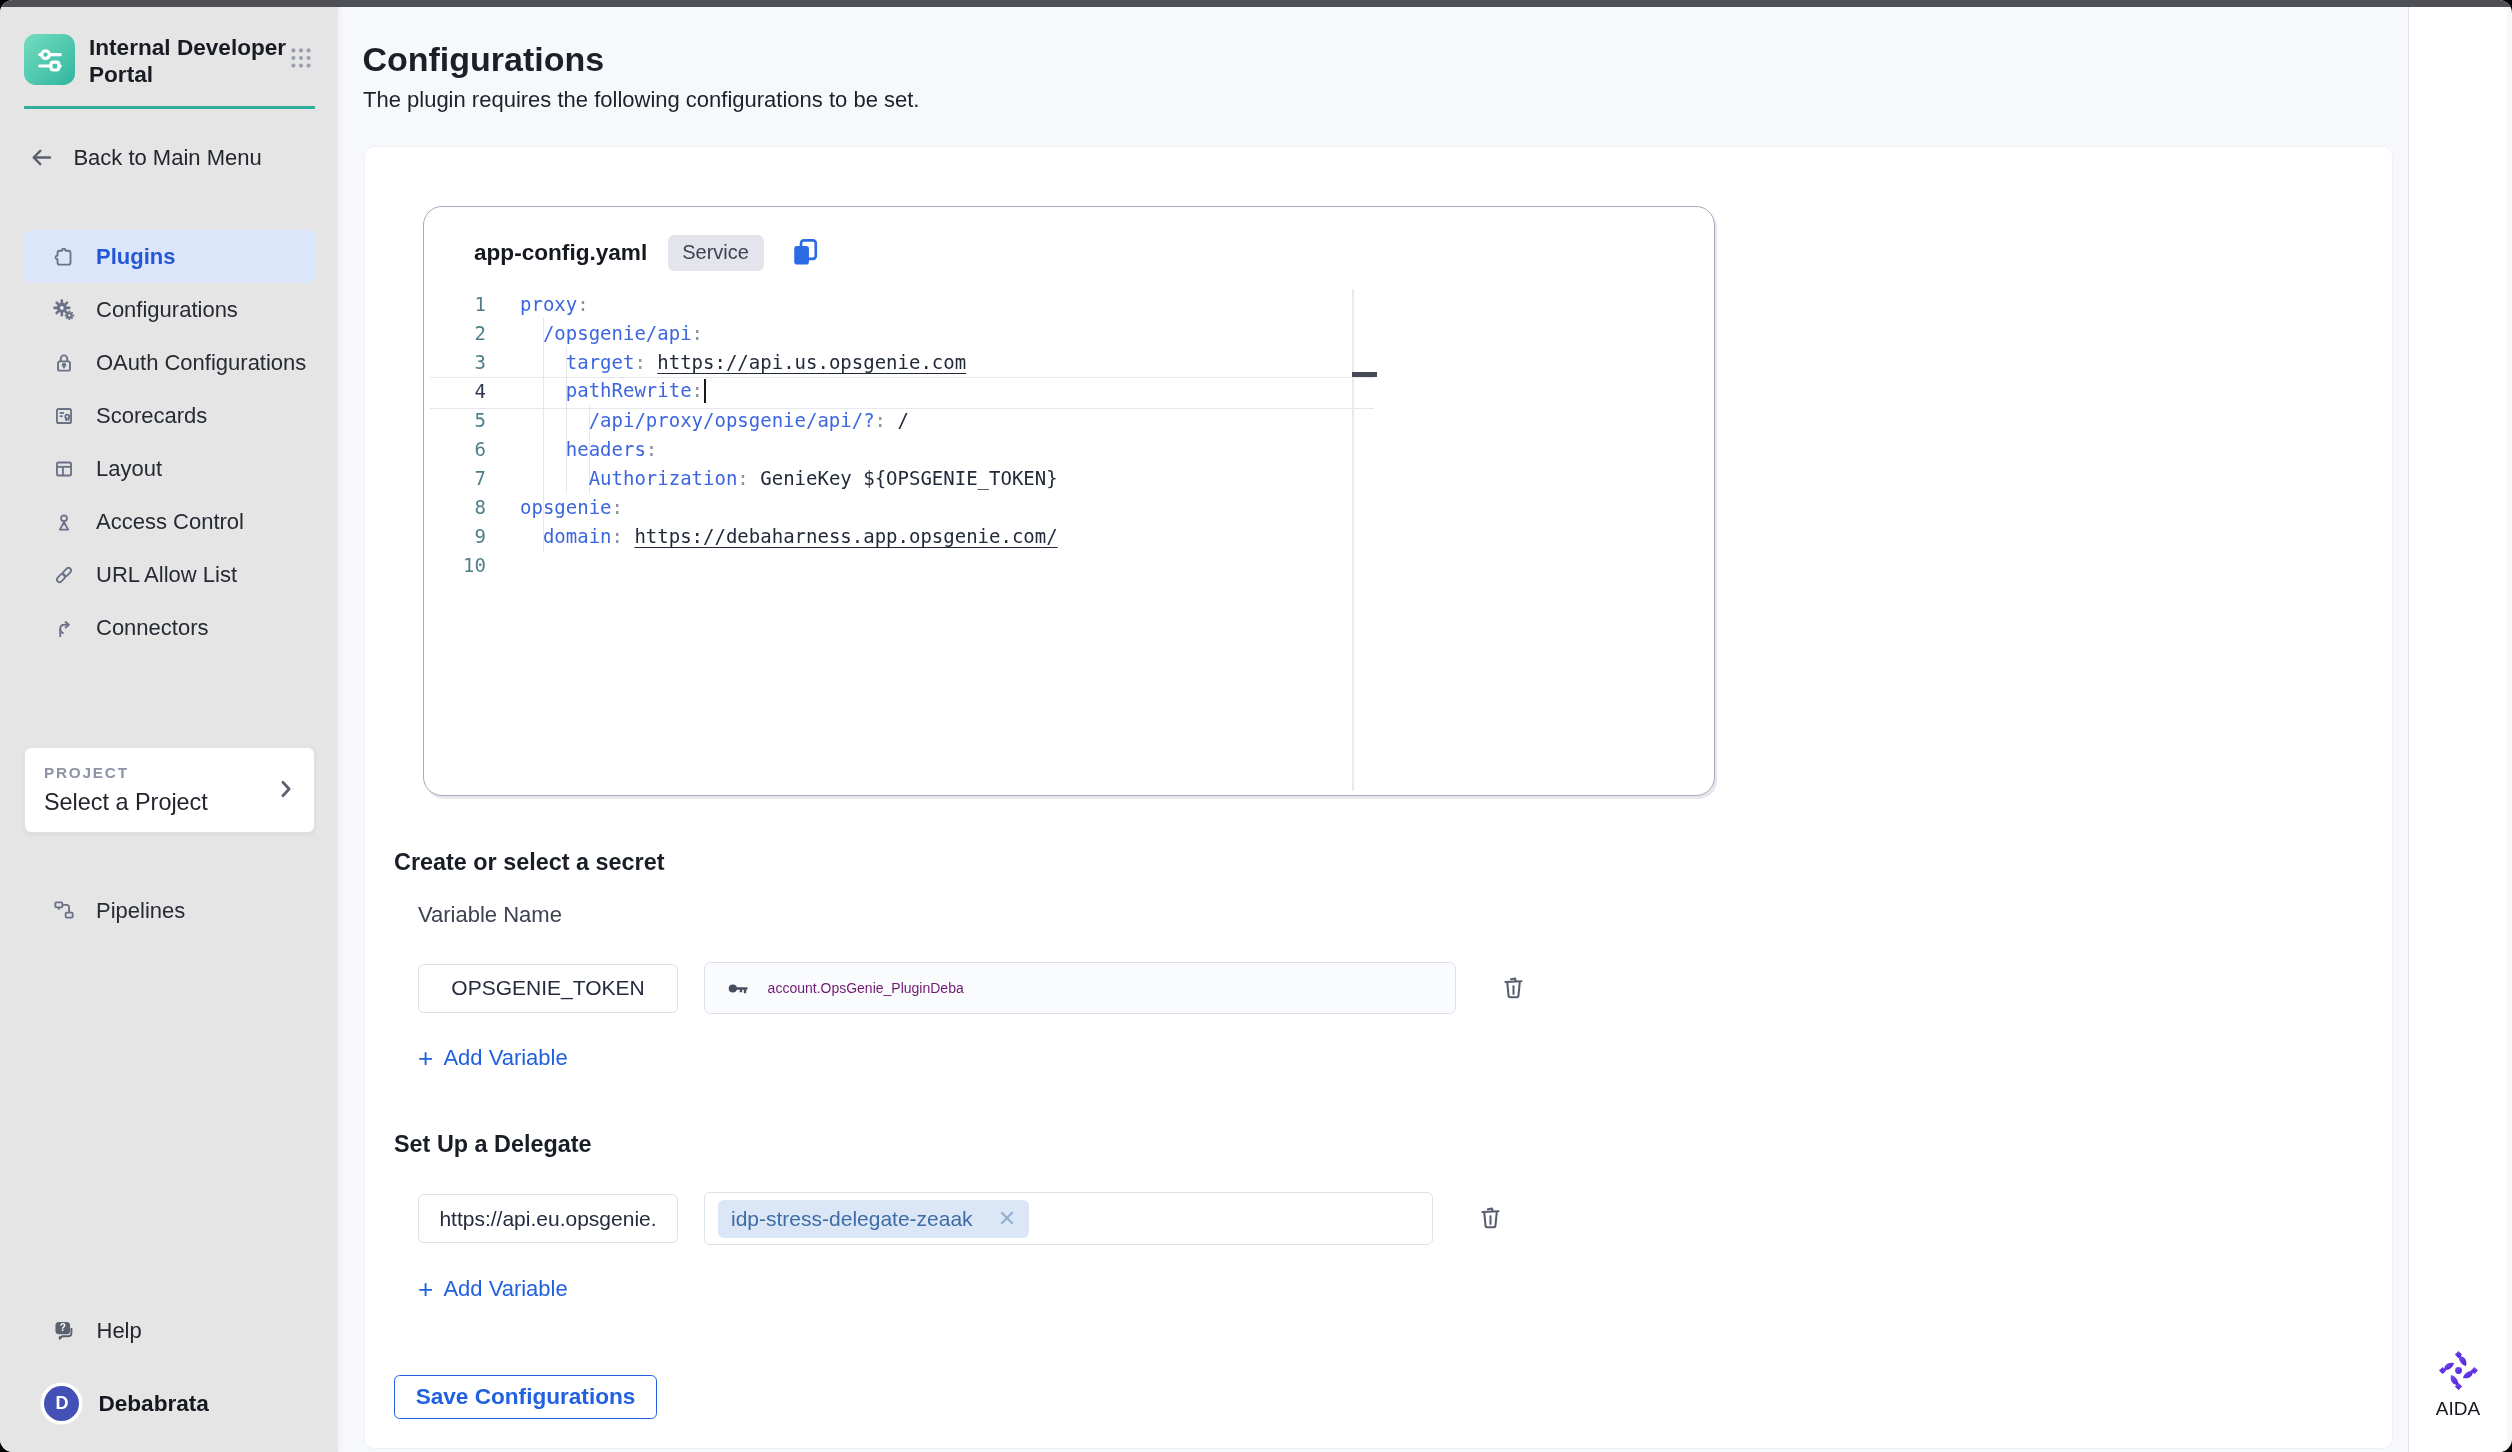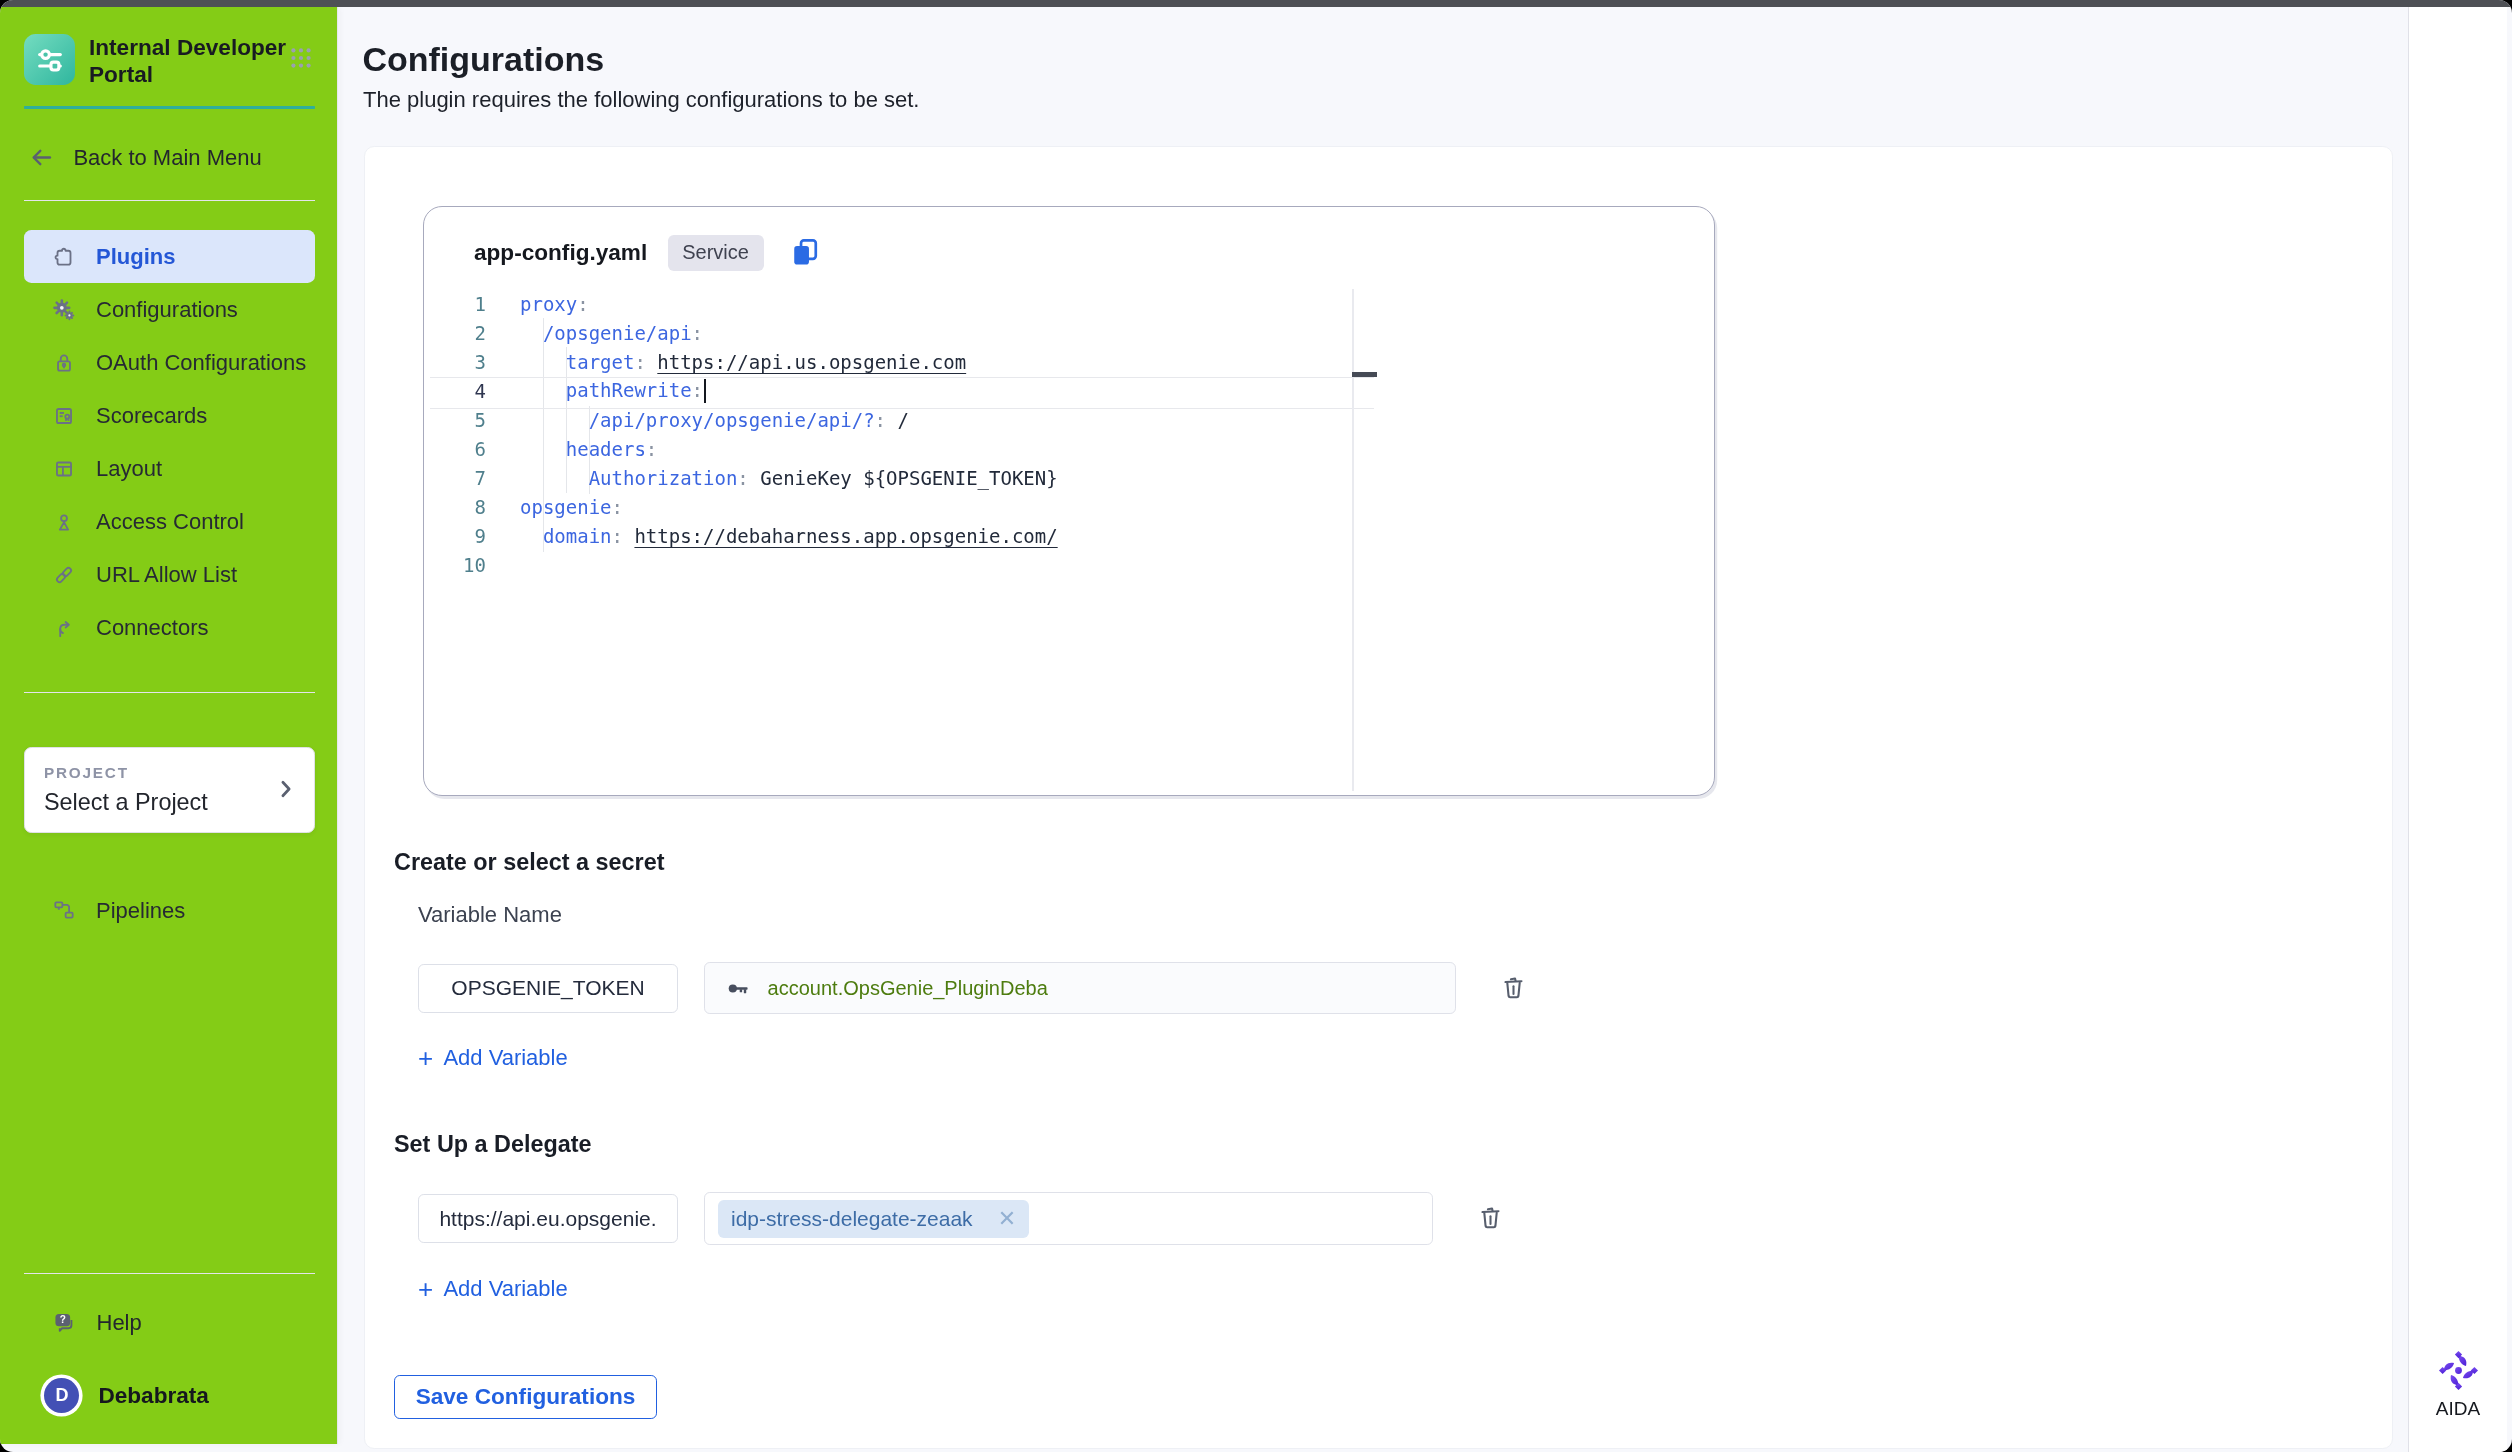--- a/index.html
+++ b/index.html
@@ -1,21 +1,21 @@
 <!DOCTYPE html>
 <html style="font-size:11.7px"><head>
 <meta charset="utf-8">
 <style>
   html,body{margin:0;padding:0;background:#000;}
   body{font-family:"Liberation Sans","DejaVu Sans",sans-serif;-webkit-font-smoothing:antialiased;}
   .app{position:relative;width:2512px;height:1452px;background:#f7f8fc;border-radius:13px;overflow:hidden;}
   .topstrip{position:absolute;top:0;left:0;right:0;height:7.3px;background:#4e5055;z-index:50;}
 
   
-  .sidebar{position:absolute;top:7.3px;left:0;bottom:8px;width:338px;background:#84cc16;
+  .sidebar{position:absolute;top:7.3px;left:0;bottom:0;width:338px;background:#e5e5e5;
            border-right:0.7px solid #e6e7ee;box-shadow:1.5px 0 5.8px rgba(40,41,61,.04);
            display:flex;flex-direction:column;padding:0 22px 31px 24px;box-sizing:border-box;z-index:5;}
   .logo-row{display:flex;align-items:flex-start;margin-top:27px;}
   .logo-sq{width:51px;height:51px;border-radius:11.7px;background:linear-gradient(135deg,#74dcc0 0%,#2fb69e 100%);
            flex:0 0 auto;display:flex;align-items:center;justify-content:center;}
   .app-title{margin-left:14px;font-size:22.6px;line-height:27px;font-weight:700;color:#181b22;}
   .grid-btn{margin-left:auto;margin-top:10.2px;cursor:pointer;}
   .teal-rule{height:3.6px;background:#2fae9b;margin-top:17.5px;border-radius:0.7px;}
   .back-row{display:flex;align-items:center;gap:17.5px;margin-top:34px;cursor:pointer;padding-left:2.9px;}
   .back-label{font-size:22px;color:#23262e;}
@@ -73,21 +73,21 @@
   .caret{display:inline-block;width:2.2px;height:23.4px;background:#14181f;vertical-align:middle;margin-left:0.7px;}
 
   
   .section-h{margin:53px 0 0 29px;font-size:23.4px;font-weight:700;color:#191d26;}
   .field-label{margin:26px 0 0 53px;font-size:22px;color:#3c4250;}
   .frow{display:flex;align-items:center;margin:34px 0 0 53px;}
   .txt-input{width:226px;height:47px;border:1.5px solid #dde0e8;border-radius:5.8px;padding:0 16px;font-size:21px;
              color:#242b3c;background:#fff;font-family:"Liberation Sans",sans-serif;outline:none;text-align:center;}
   .secret-box{width:712px;height:50px;background:#fafbfd;border:1.5px solid #dfe1e9;border-radius:5.8px;margin-left:26px;
               display:flex;align-items:center;gap:14.6px;padding:0 19px;cursor:pointer;}
-  .secret-text{font-size:20px;color:#4d7c0f;}
+  .secret-text{font-size:14px;color:#701a75;}
   .tag-box{width:701px;height:51px;background:#fff;border:1.5px solid #dfe1e9;border-radius:5.8px;margin-left:26px;
            display:flex;align-items:center;padding:0 13px;}
   .chip{background:#dbe7f6;border-radius:5.8px;padding:7.3px 13px;display:flex;align-items:center;gap:25px;}
   .chip-text{font-size:21px;color:#3d6ca6;}
   .chip-x{font-size:22px;color:#92b0d2;cursor:pointer;line-height:1;}
   .trash-btn{margin-left:42px;cursor:pointer;}
   .addvar{display:flex;align-items:center;gap:10.2px;margin:31px 0 0 53px;cursor:pointer;}
   .addvar .plus{font-size:26px;color:#2160e0;font-weight:400;line-height:1;}
   .addvar .addvar-label{font-size:22px;color:#2160e0;font-weight:500;}
   .save-btn{margin:73px 0 0 29px;width:263px;height:44px;background:#fff;border:1.8px solid #2160e0;border-radius:5.8px;

